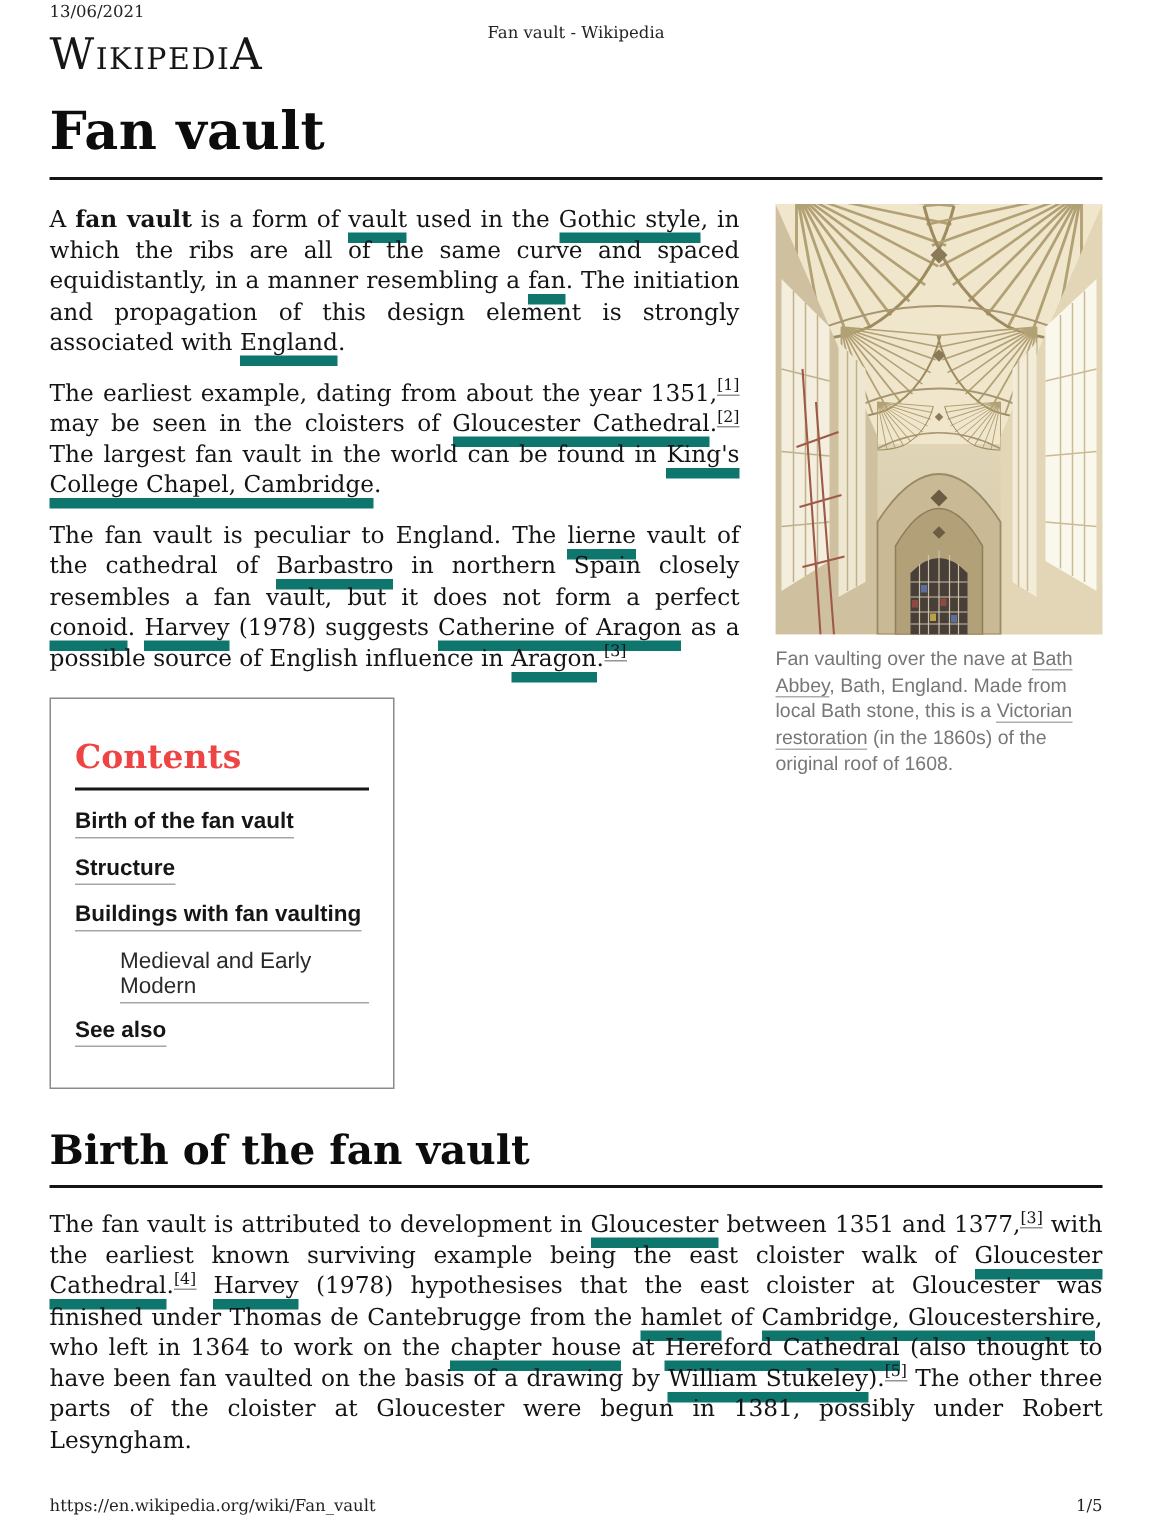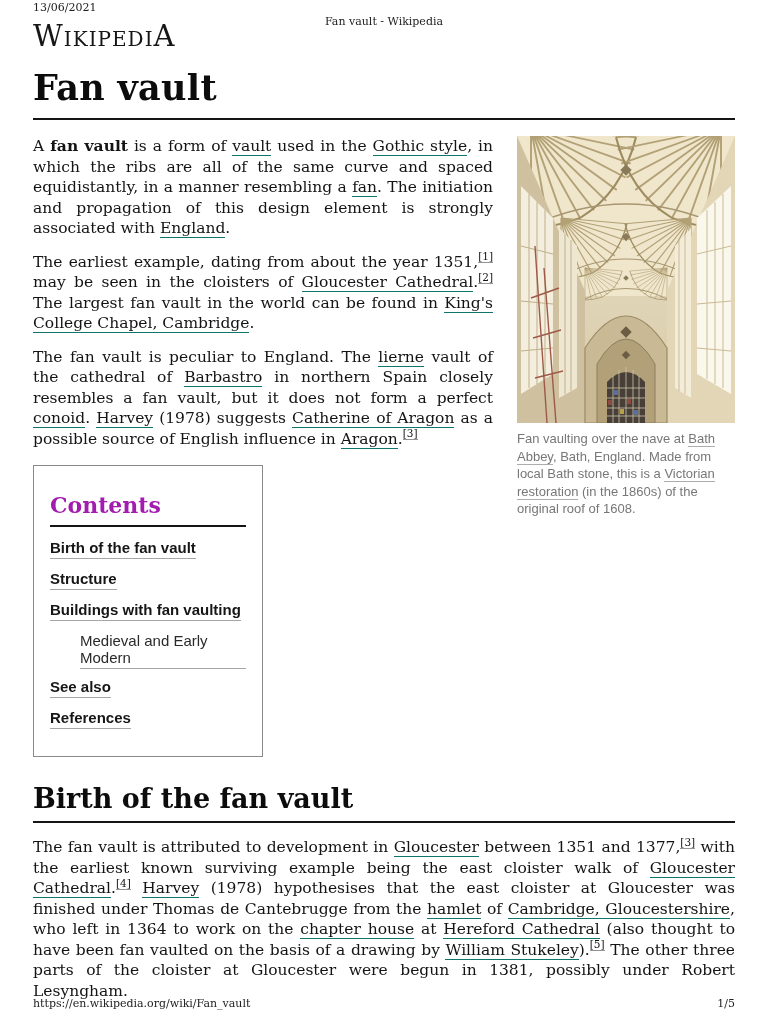--- a/index.html
+++ b/index.html
@@ -28,35 +28,35 @@
   
   h1.article-title { font-size:35px; font-weight:bold; letter-spacing:.3px;
     margin-top:14px; color:#0c0c0c; }
   .title-rule { border:none; border-top:2px solid #151515; margin-top:10px; }
 
   
   .article { margin-top:16px; }
   p.body-par { font-size:15.5px; line-height:20.5px; text-align:justify;
     color:#141414; margin-bottom:13px; }
   .bold { font-weight:bold; }
-  .link { border-bottom:1px solid #0f766e; }
+  .link { border-bottom:7px solid #0f766e; }
   sup.ref { font-size:10.5px; line-height:0; vertical-align:super;
     border-bottom:1px solid #949494; }
 
   
   figure.wiki-figure { float:right; width:218px; margin-left:24px; margin-bottom:6px; }
   .photo-frame { width:218px; height:287px; display:block; }
   figcaption { margin-top:7px; font-family:"Liberation Sans", sans-serif;
     font-size:13px; line-height:17.5px; color:#777777; text-align:left; }
   figcaption .link { border-bottom:1px solid #adadad; }
 
   
   .contents-box { width:230px; border:1px solid #8a8a8a; padding:26px 16px 16px 16px;
     margin-top:16px; background:#fff; }
-  .contents-title { font-size:22px; font-weight:bold; color:#a21caf;
+  .contents-title { font-size:22px; font-weight:bold; color:#ef4444;
     font-family:"DejaVu Serif", serif; }
   .contents-rule { border:none; border-top:2px solid #151515; margin:7px 0 12px 0; }
   .toc-item { font-family:"Liberation Sans", sans-serif; font-size:15px;
     font-weight:bold; color:#161616; margin-bottom:11px; }
   .toc-item span { display:inline-block; border-bottom:1px solid #a6a6a6; padding-bottom:2px; }
   .toc-sub { font-weight:normal; margin-left:30px; margin-bottom:9px; color:#2a2a2a; }
 
   
   h2.section-title { font-size:27px; font-weight:bold; color:#0c0c0c;
     margin-top:26px; clear:both; }
@@ -144,21 +144,20 @@
       <p class="body-par"><span>The fan vault is peculiar to England. The </span><span class="link">lierne</span><span> vault of the cathedral of </span><span class="link">Barbastro</span><span> in northern Spain closely resembles a fan vault, but it does not form a perfect </span><span class="link">conoid</span><span>. </span><span class="link">Harvey</span><span> (1978) suggests </span><span class="link">Catherine of Aragon</span><span> as a possible source of English influence in </span><span class="link">Aragon</span><span>.</span><sup class="ref">[3]</sup></p>
 
       <div class="contents-box">
         <div class="contents-title">Contents</div>
         <hr class="contents-rule">
         <div class="toc-item"><span>Birth of the fan vault</span></div>
         <div class="toc-item"><span>Structure</span></div>
         <div class="toc-item"><span>Buildings with fan vaulting</span></div>
         <div class="toc-item toc-sub"><span>Medieval and Early Modern</span></div>
         <div class="toc-item"><span>See also</span></div>
-        <div class="toc-item"><span>References</span></div>
       </div>
 
       <h2 class="section-title">Birth of the fan vault</h2>
       <hr class="section-rule">
       <p class="body-par"><span>The fan vault is attributed to development in </span><span class="link">Gloucester</span><span> between 1351 and 1377,</span><sup class="ref">[3]</sup><span> with the earliest known surviving example being the east cloister walk of </span><span class="link">Gloucester Cathedral</span><span>.</span><sup class="ref">[4]</sup><span> </span><span class="link">Harvey</span><span> (1978) hypothesises that the east cloister at Gloucester was finished under Thomas de Cantebrugge from the </span><span class="link">hamlet</span><span> of </span><span class="link">Cambridge, Gloucestershire</span><span>, who left in 1364 to work on the </span><span class="link">chapter house</span><span> at </span><span class="link">Hereford Cathedral</span><span> (also thought to have been fan vaulted on the basis of a drawing by </span><span class="link">William Stukeley</span><span>).</span><sup class="ref">[5]</sup><span> The other three parts of the cloister at Gloucester were begun in 1381, possibly under Robert Lesyngham.</span></p>
 
     </div>
   </div>
 
   <div class="pdf-footer">

